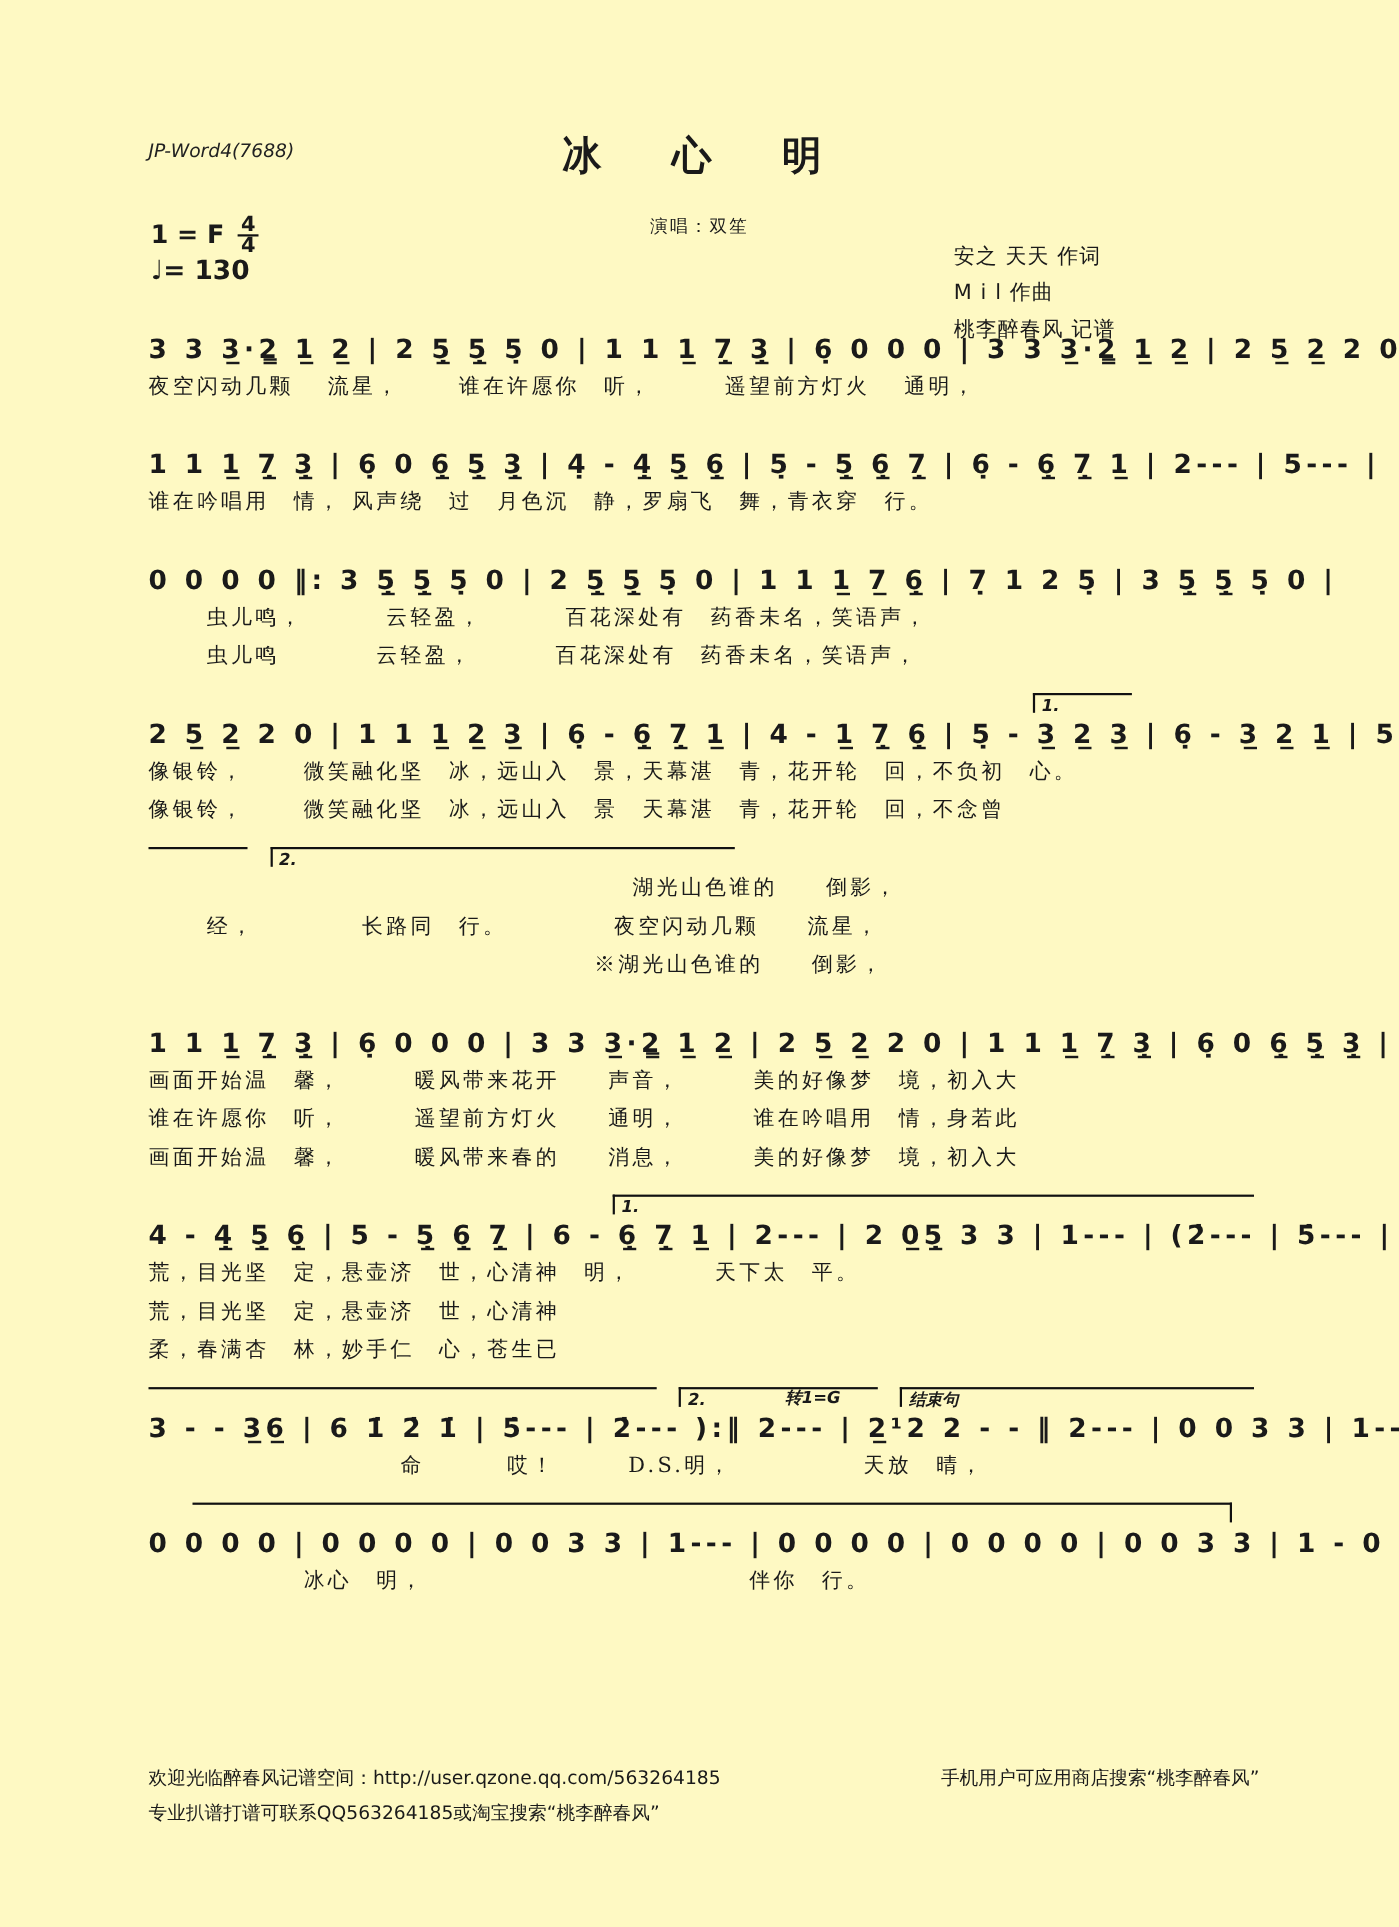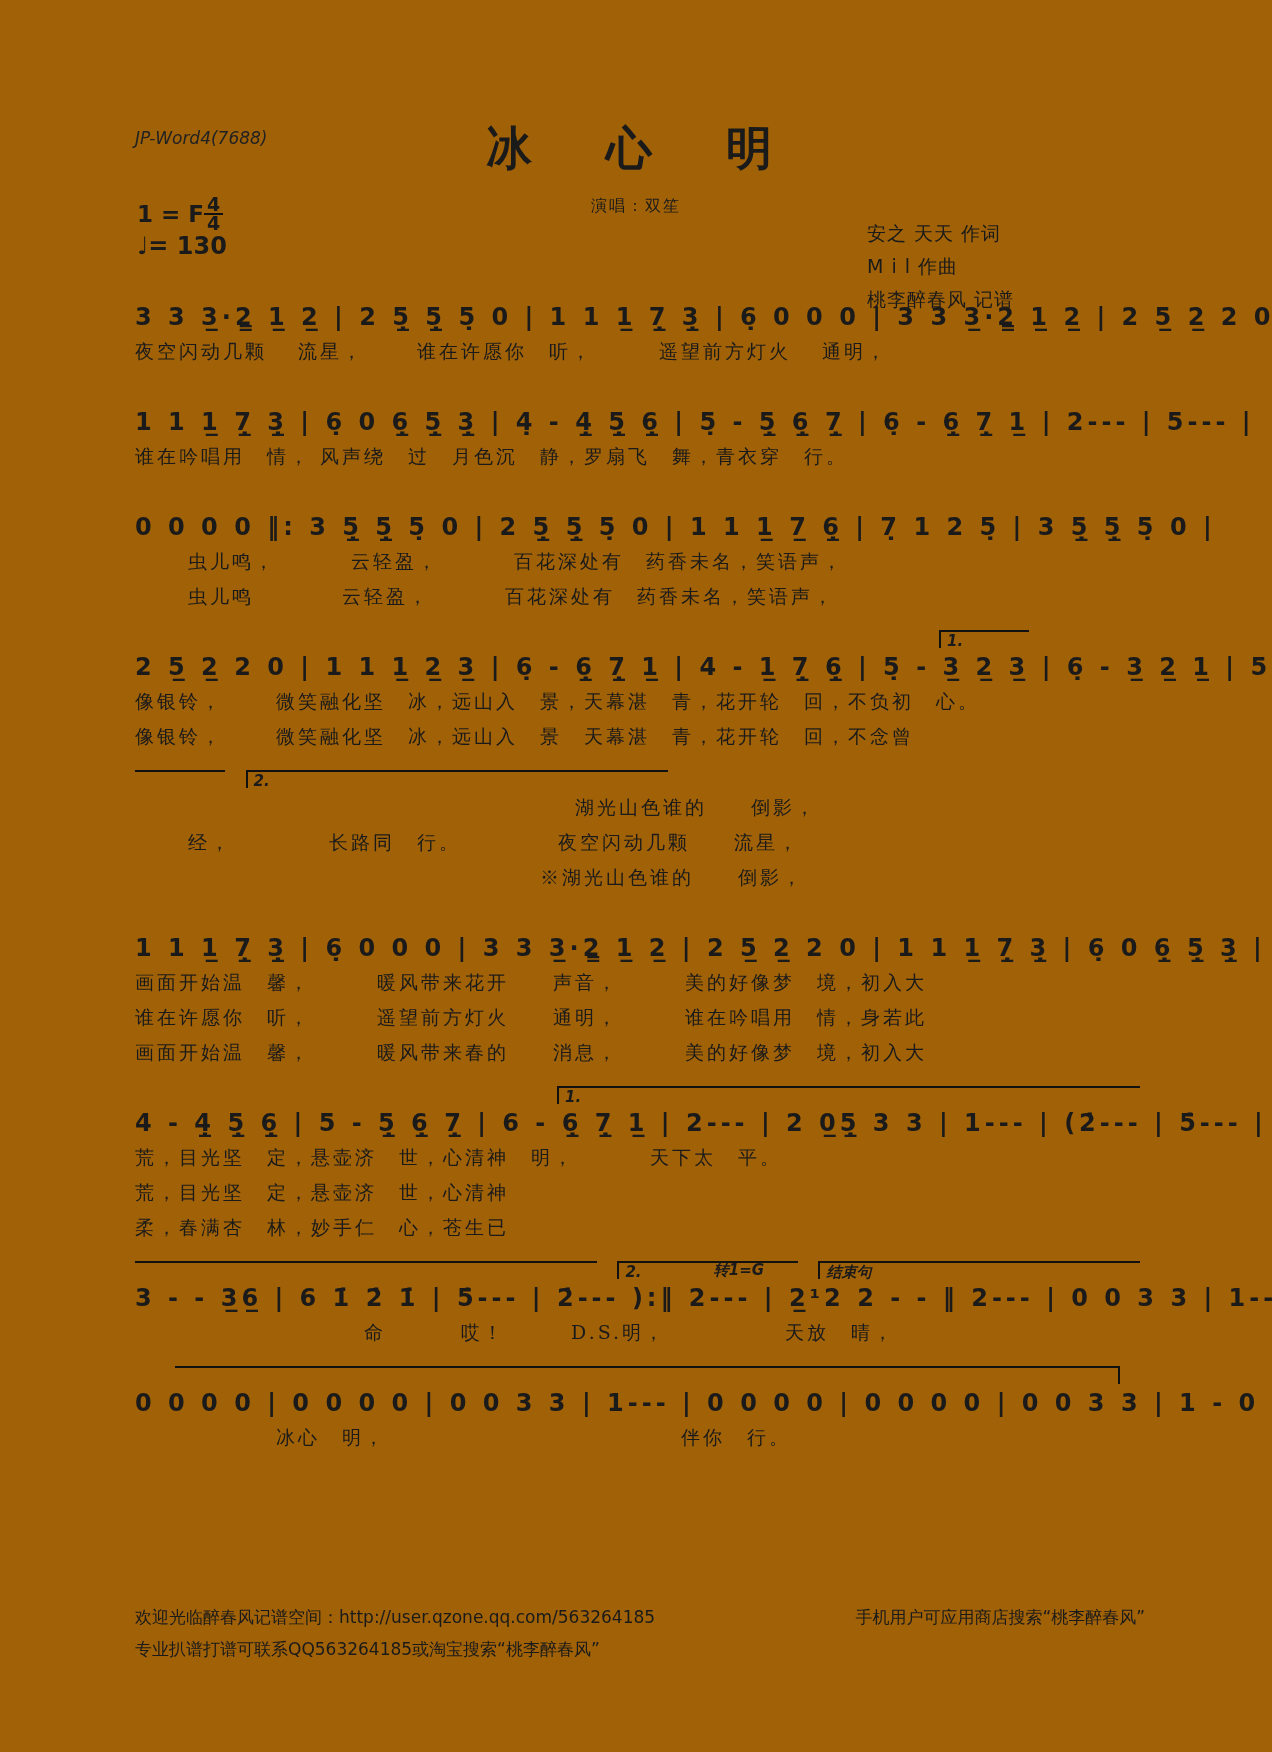--- a/index.html
+++ b/index.html
@@ -1,32 +1,32 @@
 <!DOCTYPE html>
 <html><head>
 <meta charset="utf-8">
 <style>
   html,body{margin:0;padding:0;background:#e8e8e8;}
   .page{
     position:relative;
     width:1272px;height:1752px;
     margin:0 auto;
-    background:#a16207;
+    background:#fef9c3;
     color:#1a1a1a;
     font-family:"DejaVu Sans",sans-serif;
     overflow:hidden;
   }
 
   
   .generator{position:absolute;left:135px;top:128px;font-style:italic;font-size:17px;color:#222;}
   .title{position:absolute;left:0;top:118px;width:1272px;text-align:center;
-         font-family:"DejaVu Serif",serif;font-weight:bold;font-size:46px;letter-spacing:14px;}
+         font-family:"DejaVu Serif",serif;font-weight:bold;font-size:36px;letter-spacing:14px;}
   .performer{position:absolute;left:0;top:196px;width:1272px;text-align:center;font-size:16px;letter-spacing:2px;}
   .credits{position:absolute;right:258px;top:172px;text-align:left;font-size:19px;line-height:33px;letter-spacing:1px;margin-top:45px;}
-  .keysig{position:absolute;left:137px;top:196px;font-size:23px;font-weight:bold;display:flex;align-items:center;gap:0;}
+  .keysig{position:absolute;left:137px;top:196px;font-size:23px;font-weight:bold;display:flex;align-items:center;gap:12px;}
   .timesig{display:inline-flex;flex-direction:column;align-items:center;font-size:19px;line-height:17px;font-weight:bold;}
   .timesig .top{border-bottom:2px solid #111;padding:0 3px;}
   .tempo{position:absolute;left:137px;top:232px;font-size:24px;font-weight:bold;}
 
   
   .systems{position:absolute;left:135px;top:278px;width:1005px;}
   .system{position:relative;margin-bottom:14px;}
   .ann-layer{position:relative;height:22px;}
   .ann{position:absolute;top:2px;height:18px;font-style:italic;font-size:15px;font-weight:bold;
        padding-left:6px;box-sizing:border-box;white-space:nowrap;}

